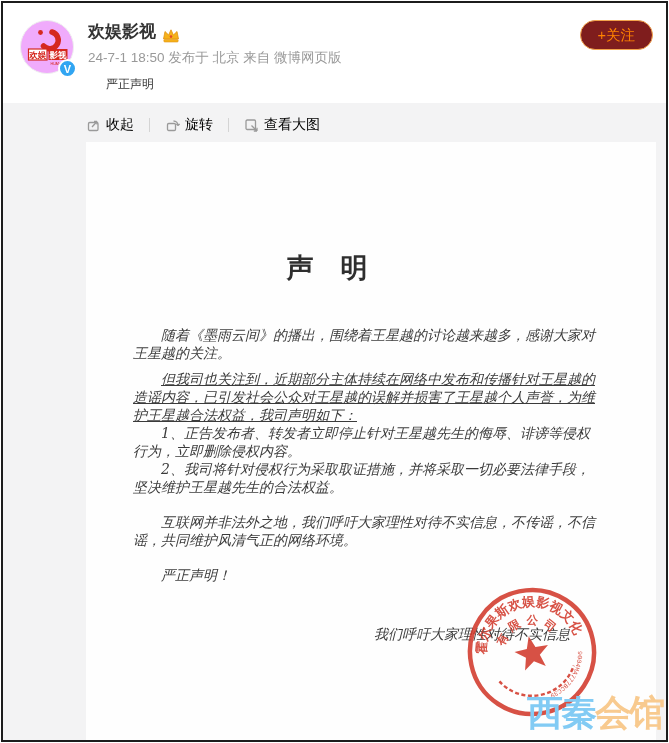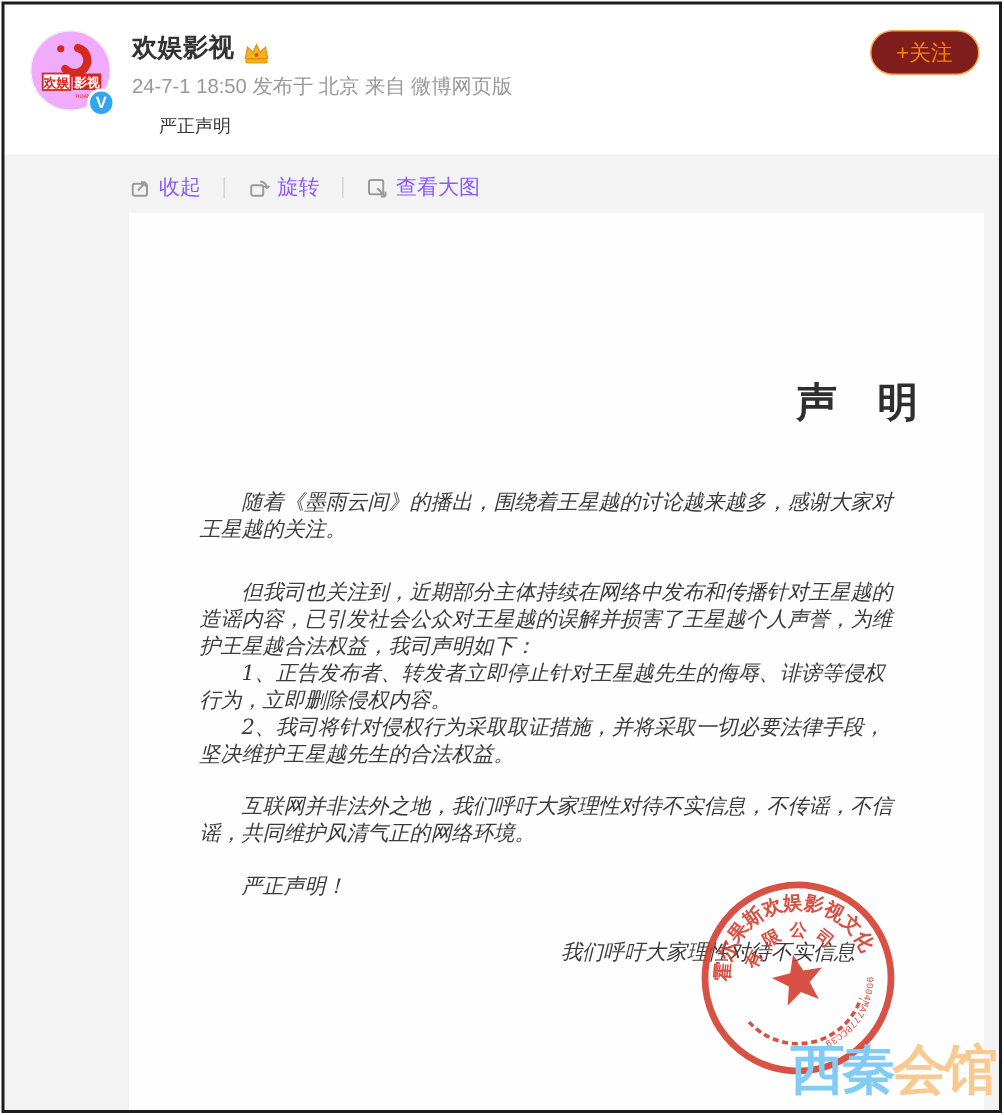--- a/index.html
+++ b/index.html
@@ -18,34 +18,34 @@
   .username { font-size:17px; font-weight:bold; color:#333; }
   .timestamp { position:absolute; left:85px; top:46px; font-size:13.5px; color:#999; }
   .follow-btn { position:absolute; right:13px; top:17px; height:30px; padding:0 17px; background:#7f1d1d;
                 border:1.5px solid #f3a44c; border-radius:16px; color:#ff8200; font-size:14.5px;
                 font-family:"Liberation Sans", sans-serif; cursor:pointer; }
   .post-text { position:absolute; left:83px; top:73px; font-size:12px; color:#333;margin-left:20px; }
 
   
   .gray-area { position:absolute; left:3px; top:103px; right:3px; bottom:3px; background:#f3f3f4; }
   .toolbar { position:absolute; left:83px; top:9px; display:flex; align-items:center; height:26px; }
-  .tool-btn { display:flex; align-items:center; gap:5px; font-size:14px; color:#8b5cf6; background:none; border:none;
+  .tool-btn { display:flex; align-items:center; gap:5px; font-size:14px; color:#000000; background:none; border:none;
               cursor:pointer; font-family:"Liberation Sans", sans-serif; padding:0; }
   .tb-divider { width:1px; height:14px; background:#d4d4d4; margin:0 15px; }
 
   
   .doc { position:absolute; left:83px; top:39px; width:570px; height:598px; background:#fefefe; overflow:hidden; }
-  .doc-title { position:absolute; left:0; top:108px; width:100%; text-align:right; margin-left:-44px;
+  .doc-title { position:absolute; left:0; top:108px; width:100%; text-align:center; margin-left:-44px;
                font-family:"Liberation Serif","DejaVu Serif",serif; font-weight:bold; font-size:27px; color:#2e2e2e; }
   .doc-body { position:absolute; left:47px; top:184px; width:469px;
               font-family:"DejaVu Serif","Liberation Serif",serif; font-style:italic;
               font-size:14px; line-height:18px; color:#3b3b3b; }
   .doc-body p { text-indent:2em; }
   .gap-s { margin-top:4px; }
-  .gap-m { margin-top:24px; }
+  .gap-m { margin-top:8px;text-decoration:underline; }
   .gap-l { margin-top:17px; }
   .signature { position:absolute; right:86px; top:484px; text-align:center;
                font-family:"DejaVu Serif","Liberation Serif",serif; font-style:italic;
                font-size:14px; color:#3b3b3b; }
   .signature .sig-date { margin-top:5px; letter-spacing:1px; }
   .stamp { position:absolute; left:366px; top:430px; width:160px; height:160px; opacity:0.88; }
 
   
   .watermark { position:absolute; right:6px; bottom:12px; z-index:55; font-weight:bold; font-size:36px;
                letter-spacing:-2px; font-family:"Liberation Sans", sans-serif; line-height:1; }

